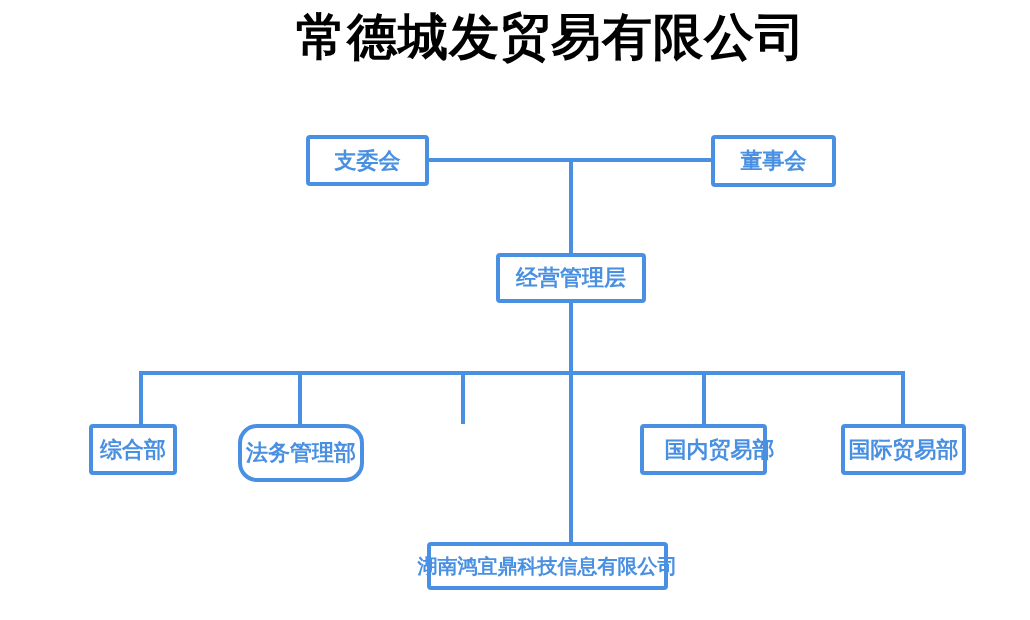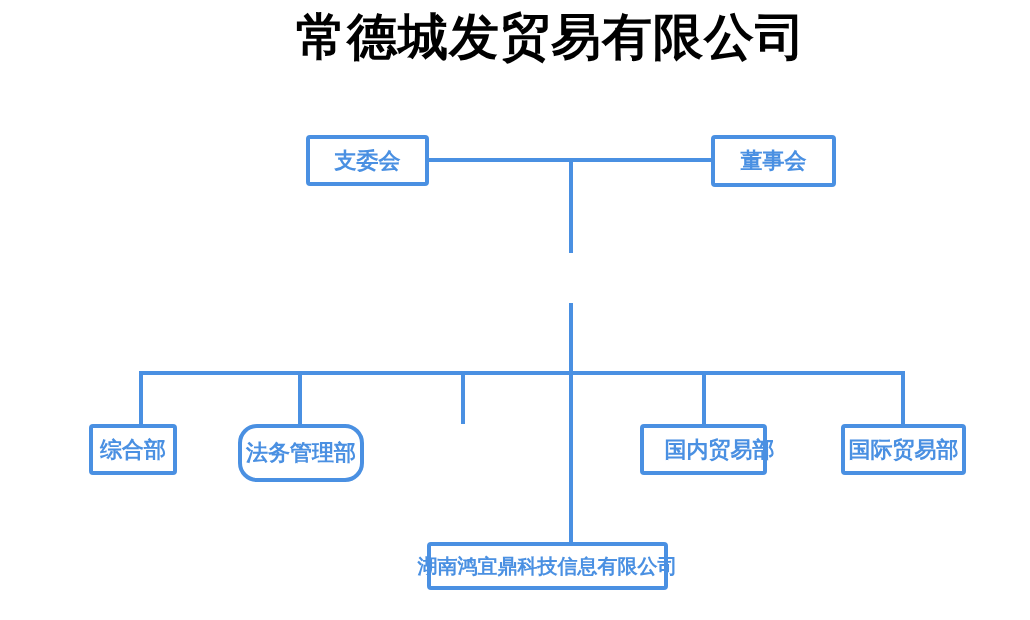--- a/index.html
+++ b/index.html
@@ -66,20 +66,21 @@
   <div class="line h" style="left:103px; top:371px; width:766px;"></div>
   <div class="line v" style="left:103px; top:373px; height:51px;"></div>
   <div class="line v" style="left:262px; top:373px; height:51px;"></div>
   <div class="line v" style="left:425px; top:373px; height:51px;"></div>
   <div class="line v" style="left:666px; top:373px; height:51px;"></div>
   <div class="line v" style="left:865px; top:373px; height:51px;"></div>
 
   <div class="node" style="left:270px; top:135px; width:123px; height:51px;">支委会</div>
   <div class="node" style="left:675px; top:135px; width:125px; height:52px;text-align:right;">董事会</div>
 
+  <div class="node" style="left:460px; top:253px; width:150px; height:50px;">经营管理层</div>
 
   <div class="node" style="left:53px; top:424px; width:88px; height:51px;">综合部</div>
   <div class="node" style="left:202px; top:424px; width:126px; height:58px;border-radius:19px;">法务管理部</div>
   <div class="node" style="left:604px; top:424px; width:127px; height:51px;padding-left:32px;">国内贸易部</div>
   <div class="node" style="left:805px; top:424px; width:125px; height:51px;">国际贸易部</div>
 
   <div class="node wide" style="left:391px; top:542px; width:241px; height:48px;">湖南鸿宜鼎科技信息有限公司</div>
 
 </div>
 

